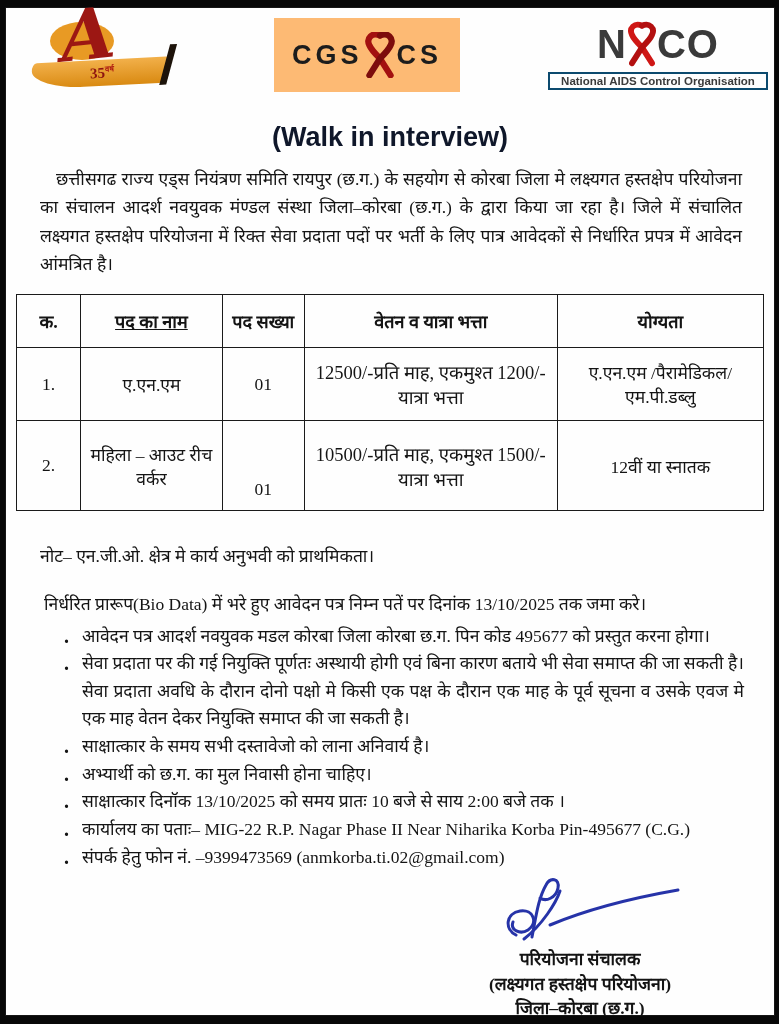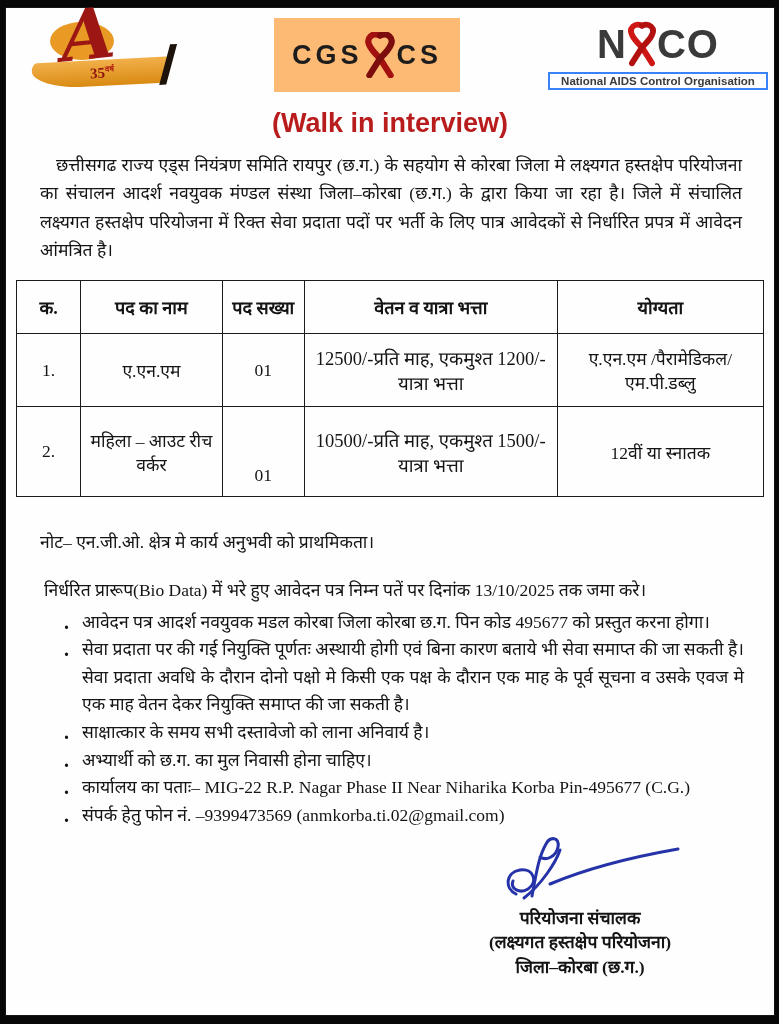--- a/index.html
+++ b/index.html
@@ -27,31 +27,31 @@
   .anm-years{position:absolute;left:58px;top:3px;font-weight:bold;font-size:15px;color:#8e1410;}
   .anm-years-sub{font-size:8px;color:#b01d12;vertical-align:super;}
   
   .cgsacs{width:186px;height:74px;background:#fdba74;display:flex;align-items:center;justify-content:center;margin-top:2px;}
   .cgsacs .txt{font-family:"Liberation Sans",sans-serif;font-weight:bold;font-size:27px;letter-spacing:4px;color:#1c1c1c;}
   .ribbon{display:inline-block;}
   
   .naco{width:200px;display:flex;flex-direction:column;align-items:center;margin-top:2px;}
   .naco-row{display:flex;align-items:center;}
   .naco-row .txt{font-family:"Liberation Sans",sans-serif;font-weight:bold;font-size:40px;color:#3a3a3a;letter-spacing:1px;}
-  .naco-sub{margin-top:2px;border:2px solid #3b82f6;padding:1px 11px;font-family:"Liberation Sans",sans-serif;
+  .naco-sub{margin-top:2px;border:2px solid #0c4a6e;padding:1px 11px;font-family:"Liberation Sans",sans-serif;
             font-weight:bold;font-size:11.5px;color:#3b3b3b;white-space:nowrap;}
   
-  .title{text-align:center;font-family:"Liberation Sans",sans-serif;font-weight:bold;font-size:27px;color:#b91c1c;}
+  .title{text-align:center;font-family:"Liberation Sans",sans-serif;font-weight:bold;font-size:27px;margin-top:14px;color:#0f172a;}
   
   .intro{margin:12px 22px 0 24px;font-size:17.5px;line-height:1.62;text-align:justify;text-indent:16px;}
   
   table{border-collapse:collapse;margin:16px auto 0 auto;}
   th,td{border:1.7px solid #1b1b1b;text-align:center;padding:3px 6px;font-size:17.5px;}
   th{font-weight:bold;font-size:18px;height:46px;}
-  .c0{width:52px;} .c1{width:130px;} .c2{width:70px;} .c3{width:244px;} .c4{width:196px;margin-left:36px;}
+  .c0{width:52px;} .c1{width:130px;text-decoration:underline;} .c2{width:70px;} .c3{width:244px;} .c4{width:196px;margin-left:36px;}
   tr.r1 td{height:66px;}
   tr.r2 td{height:76px;}
   tr.r2 td:nth-child(3){vertical-align:bottom;padding-bottom:10px;}
   td.sal{font-size:18.5px;}
   
   .note{margin:32px 24px 0 24px;font-size:17.5px;}
   .biodata{margin:24px 22px 0 28px;font-size:17.5px;line-height:1.55;text-align:justify;}
   ul.blist{list-style:none;margin:4px 20px 0 44px;padding:0;}
   ul.blist li{position:relative;padding-left:22px;font-size:17.5px;line-height:1.58;text-align:justify;}
   ul.blist li::before{content:"."; position:absolute;left:4px;top:-2px;font-weight:bold;font-size:20px;}
@@ -131,20 +131,21 @@
 
     <div class="note">नोट– एन.जी.ओ. क्षेत्र मे कार्य अनुभवी को प्राथमिकता।</div>
 
     <div class="biodata">निर्धरित प्रारूप(Bio Data) में भरे हुए आवेदन पत्र निम्न पतें पर दिनांक 13/10/2025 तक जमा करे।</div>
 
     <ul class="blist">
       <li>आवेदन पत्र आदर्श नवयुवक मडल कोरबा जिला कोरबा छ.ग. पिन कोड 495677 को प्रस्तुत करना होगा।</li>
       <li>सेवा प्रदाता पर की गई नियुक्ति पूर्णतः अस्थायी होगी एवं बिना कारण बताये भी सेवा समाप्त की जा सकती है। सेवा प्रदाता अवधि के दौरान दोनो पक्षो मे किसी एक पक्ष के दौरान एक माह के पूर्व सूचना व उसके एवज मे एक माह वेतन देकर नियुक्ति समाप्त की जा सकती है।</li>
       <li>साक्षात्कार के समय सभी दस्तावेजो को लाना अनिवार्य है।</li>
       <li>अभ्यार्थी को छ.ग. का मुल निवासी होना चाहिए।</li>
+      <li>साक्षात्कार दिनॉक 13/10/2025 को समय प्रातः 10 बजे से साय 2:00 बजे तक ।</li>
       <li>कार्यालय का पताः– MIG-22 R.P. Nagar Phase II Near Niharika Korba Pin-495677 (C.G.)</li>
       <li>संपर्क हेतु फोन नं. –9399473569 (anmkorba.ti.02@gmail.com)</li>
     </ul>
 
     <div class="sigwrap">
       <div class="sig">
         <svg width="190" height="74" viewBox="0 0 190 74">
           <g stroke="#2633a8" stroke-width="3" fill="none" stroke-linecap="round">
             <path d="M16,62 C4,56 6,40 20,38 C34,36 38,50 28,57 C20,62 10,57 13,49"></path>
             <path d="M32,64 C36,44 38,26 46,12 C50,4 60,5 58,15 C56,25 46,29 40,25"></path>

